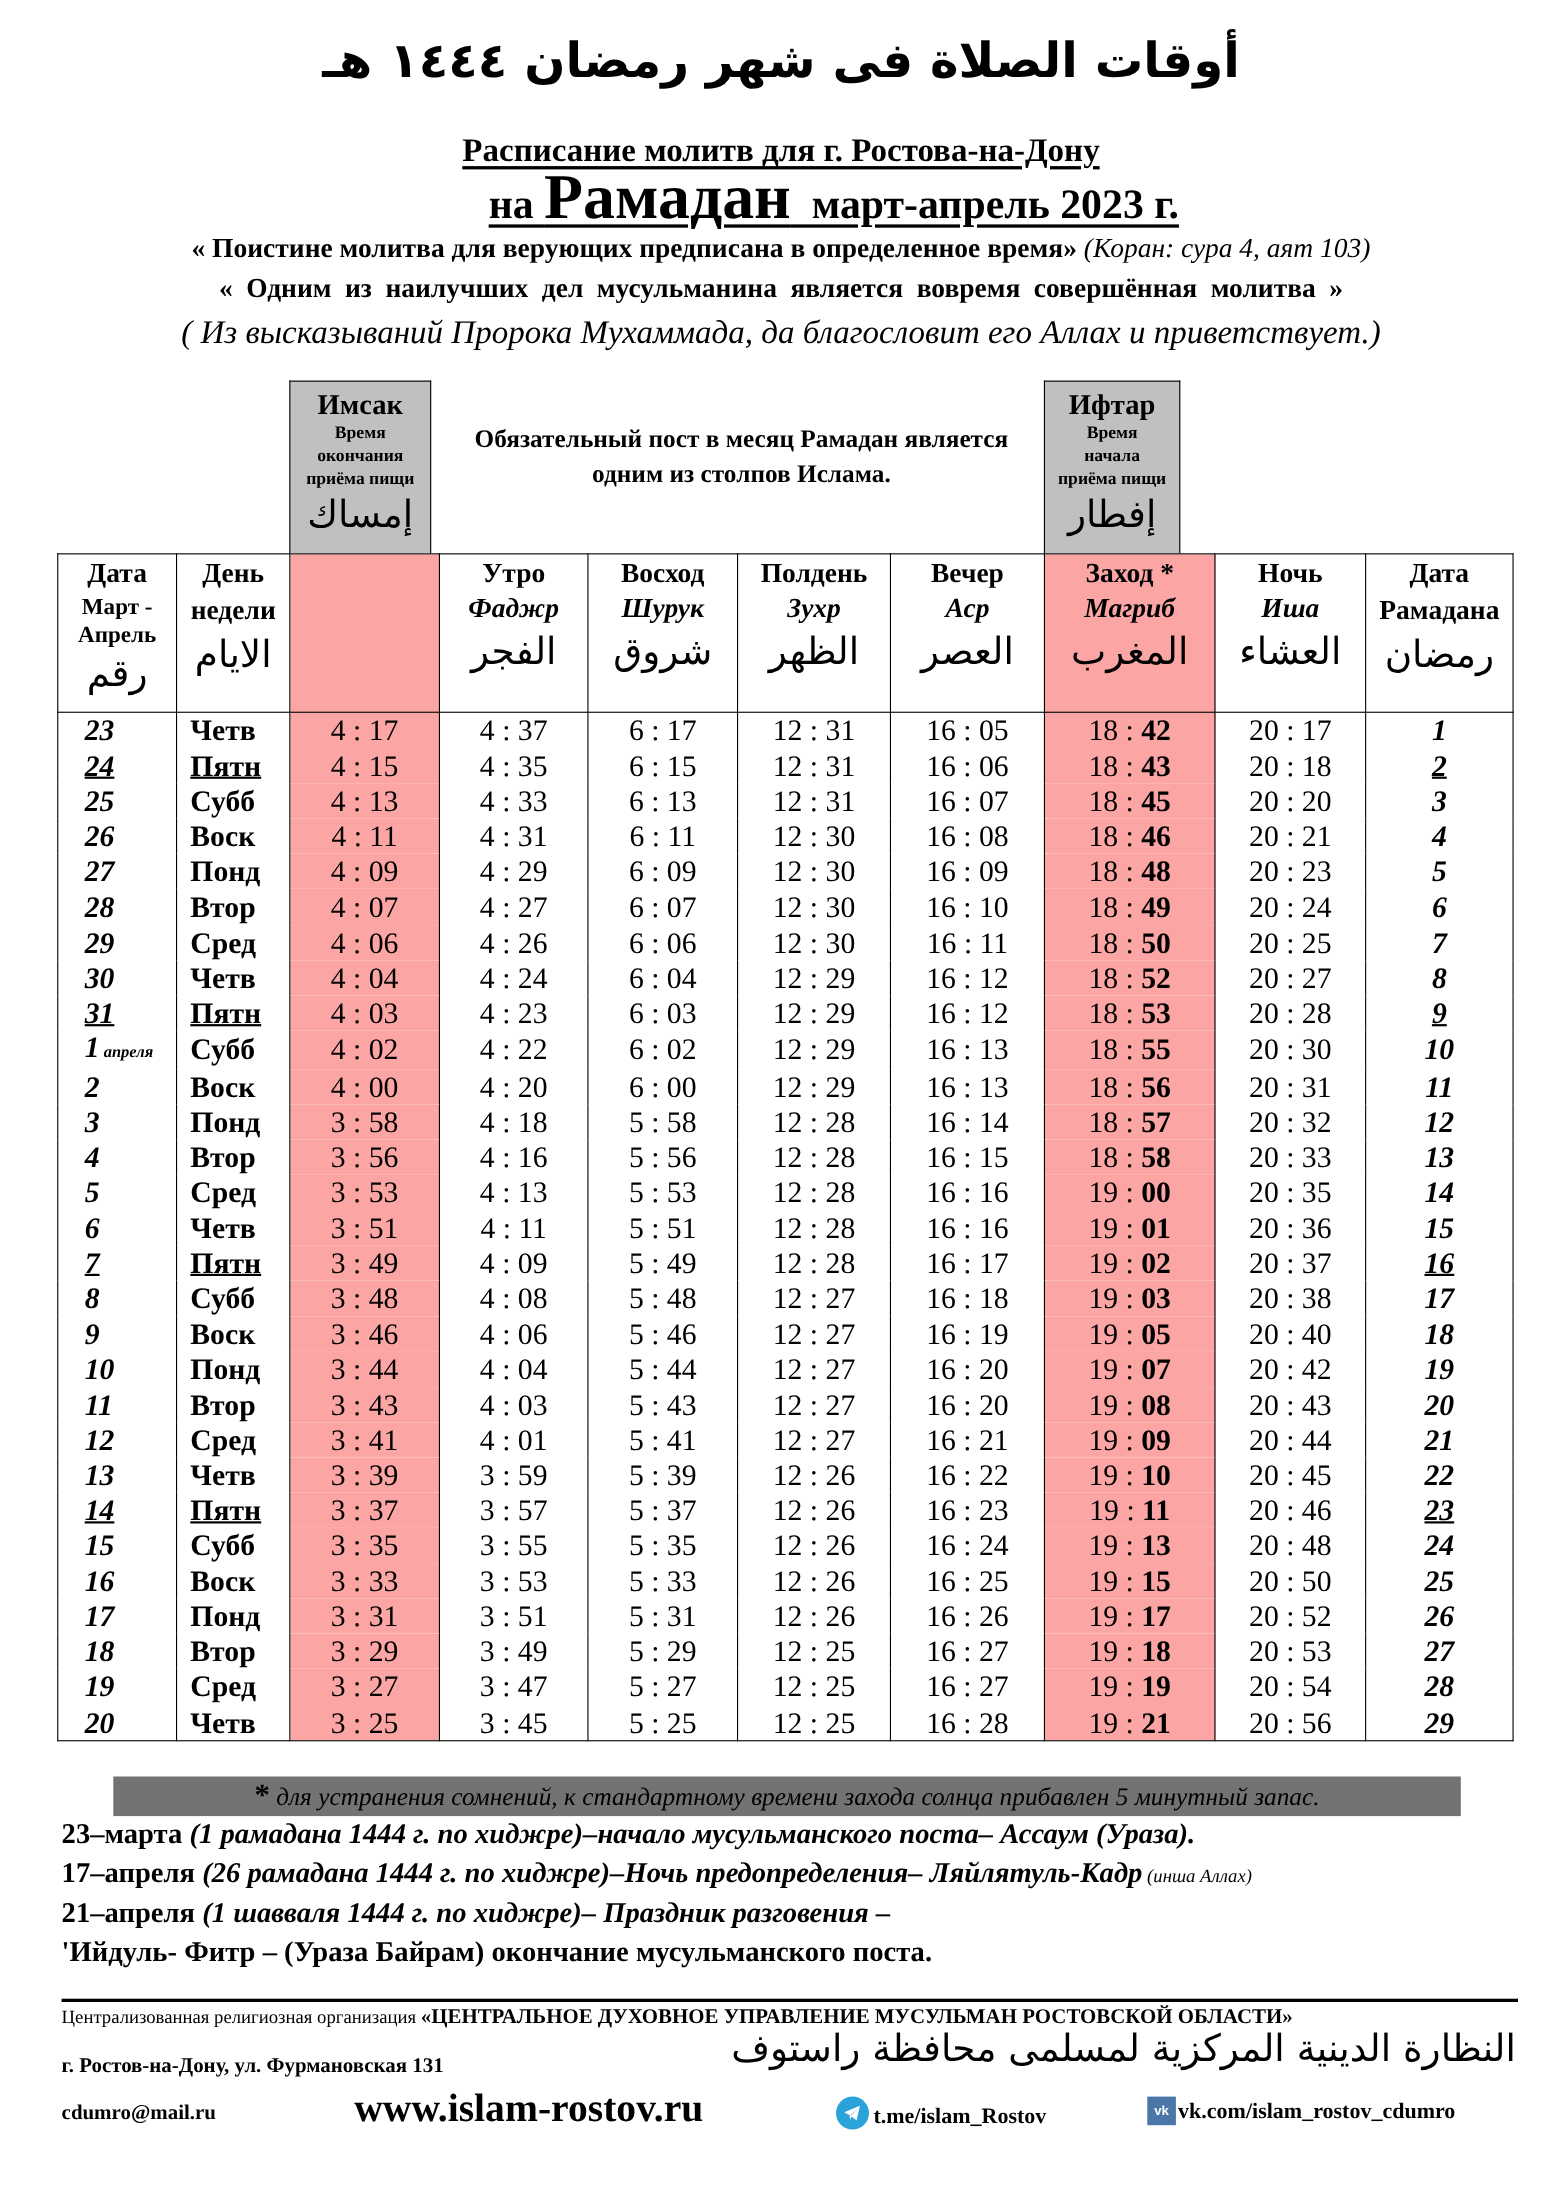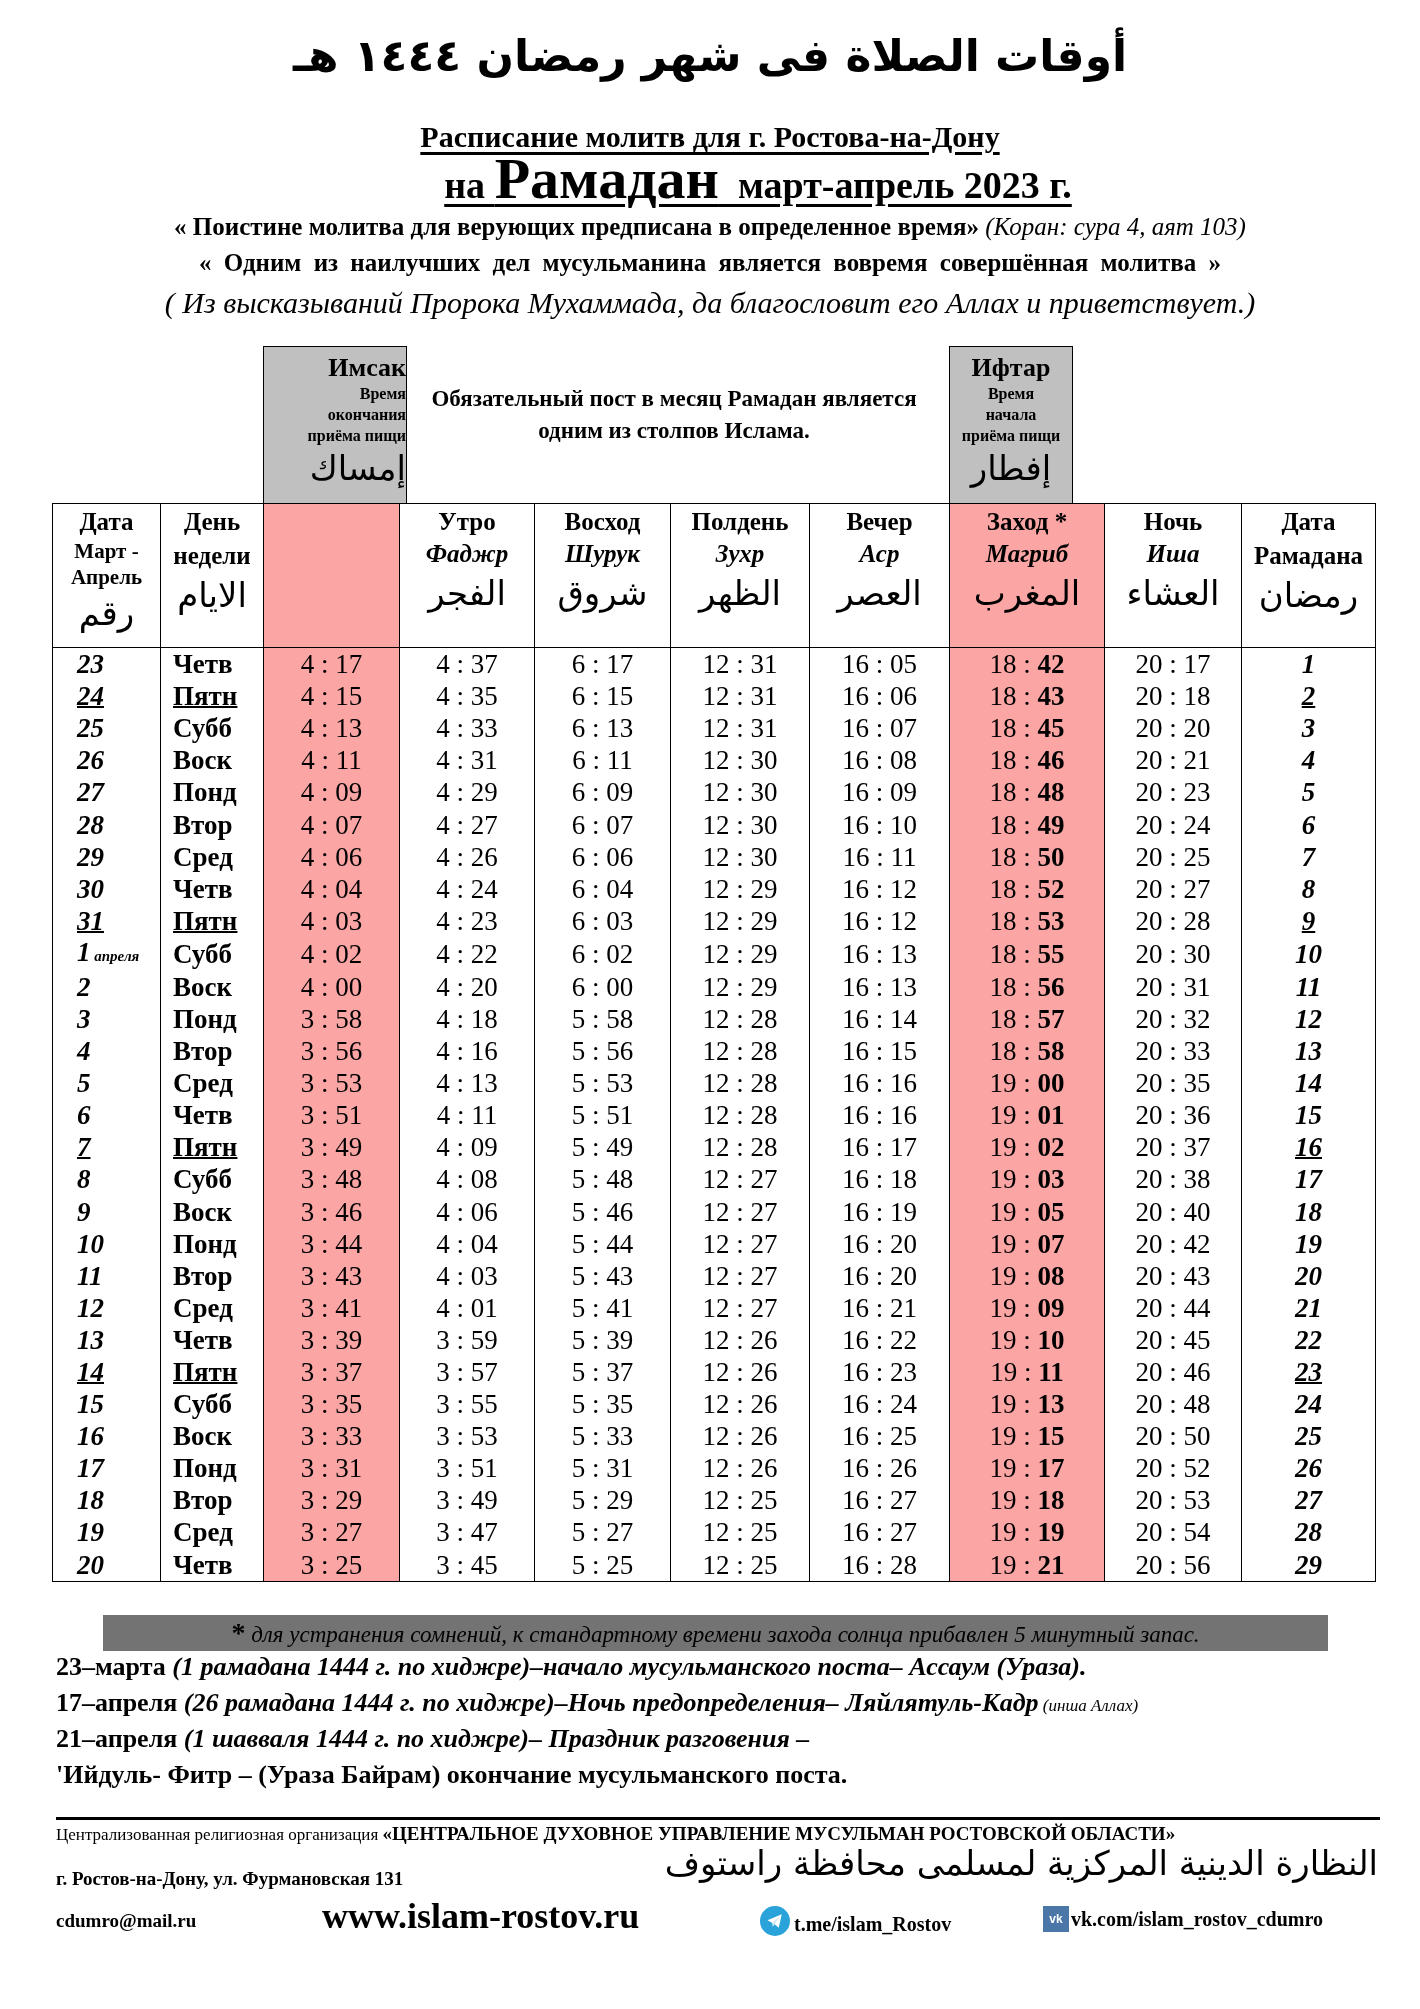--- a/index.html
+++ b/index.html
@@ -73,21 +73,21 @@
 </head>
 <body>
 
 <div id="title-ar" class="abs center ar">أوقات الصلاة فى شهر رمضان ١٤٤٤ هـ</div>
 <div id="title-ru" class="abs center"><span>Расписание  молитв для г. Ростова-на-Дону</span></div>
 <div id="title-ru2" class="abs center"><span class="line"><span>на </span><span class="big">Рамадан</span><span style="white-space:pre">  март-апрель 2023 г.</span></span></div>
 <div id="quote1" class="abs center"><span>« Поистине молитва для верующих предписана в определенное время»</span><i> (Коран: сура 4, аят 103)</i></div>
 <div id="quote2" class="abs center">« Одним  из  наилучших  дел  мусульманина  является  вовремя  совершённая  молитва »</div>
 <div id="quote3" class="abs center">( Из высказываний Пророка Мухаммада, да благословит его Аллах и приветствует.)</div>
 
-<div class="topbox" style="left:263px;width:144px;text-align:right;">
+<div class="topbox" style="left:263px;width:129px;">
   <div class="t1">Имсак</div>
   <div class="t2">Время</div>
   <div class="t2">окончания</div>
   <div class="t2">приёма пищи</div>
   <div class="t3 ar">إمساك</div>
 </div>
 <div id="fast-note" class="abs">Обязательный пост в месяц Рамадан является одним из столпов Ислама.</div>
 <div class="topbox" style="left:949px;width:124px;">
   <div class="t1">Ифтар</div>
   <div class="t2">Время</div>

